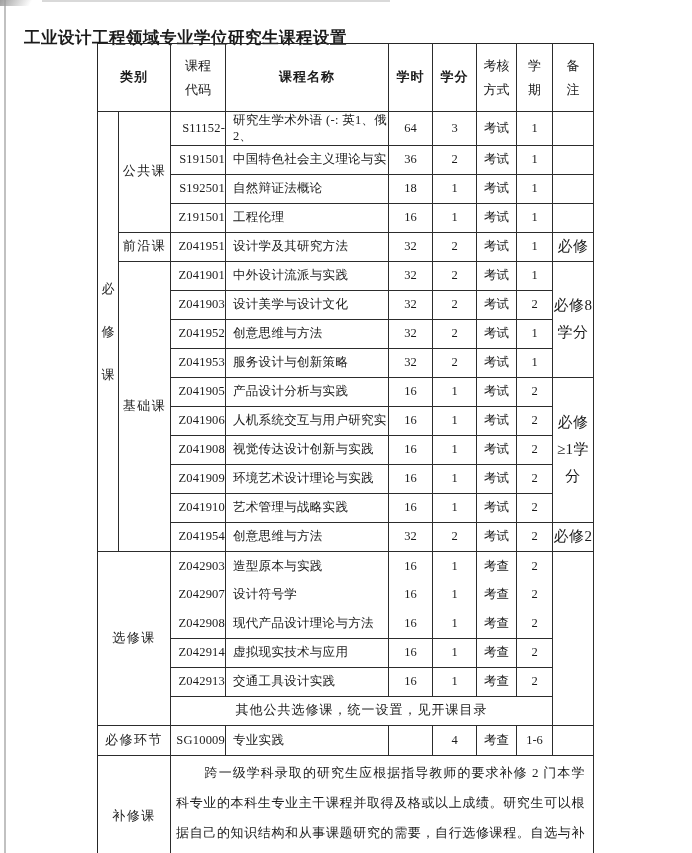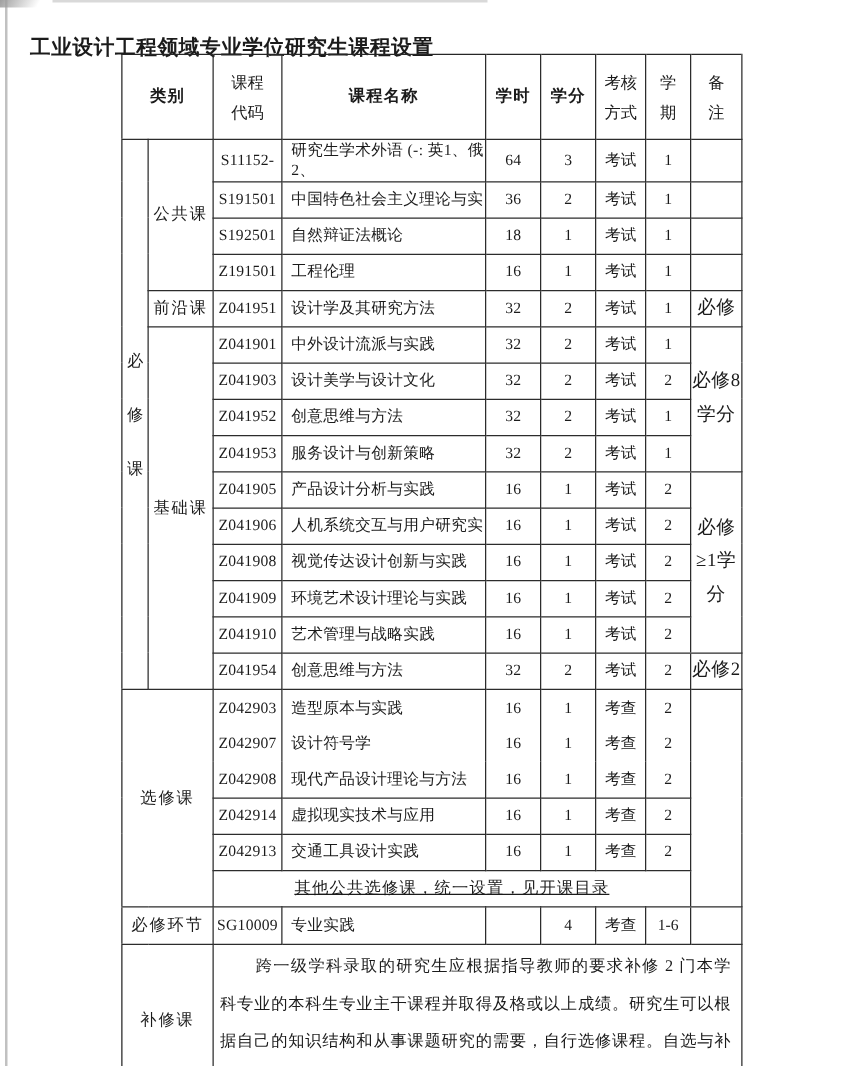--- a/index.html
+++ b/index.html
@@ -32,24 +32,24 @@
     font-size:12.5px; line-height:1.3; overflow:hidden;
   }
   tr.hdr { height:68px; }
   tr.row { height:29px; }
   tr.row-practice { height:30px; }
   tr.row-supp { height:84px; }
   .h2 { white-space:pre-line; line-height:24px; font-size:13px; }
   .hcell { font-size:13px; letter-spacing:1px;font-weight:bold; }
   .vcat { line-height:43px; font-size:13px; padding:0 2px; }
   .cat { font-size:13px; letter-spacing:1.5px;margin-left:37px; }
-  .code { font-size:12.5px; letter-spacing:.2px; }
+  .code { font-size:12.5px; letter-spacing:.2px;text-align:right; }
   .name { text-align:left; padding-left:7px; font-size:12.5px; letter-spacing:.3px;margin-left:24px; }
   .note { font-size:15px; line-height:27px; padding:0 0; letter-spacing:.5px; }
-  .other-row-cell { font-size:13px; letter-spacing:1px;text-decoration:underline; }
+  .other-row-cell { font-size:13px; letter-spacing:1px; }
   .para { text-align:left; padding:2px 8px 0 5px; }
   .para div { text-indent:2.2em; line-height:30px; font-size:13px; text-align:justify; letter-spacing:.6px; }
   .nb { border-bottom-style:hidden; }
 </style>
 </head>
 <body>
 
 <div class="scan-left-line"></div>
 <div class="scan-top-smudge"></div>
 <div class="scan-top-line"></div>

